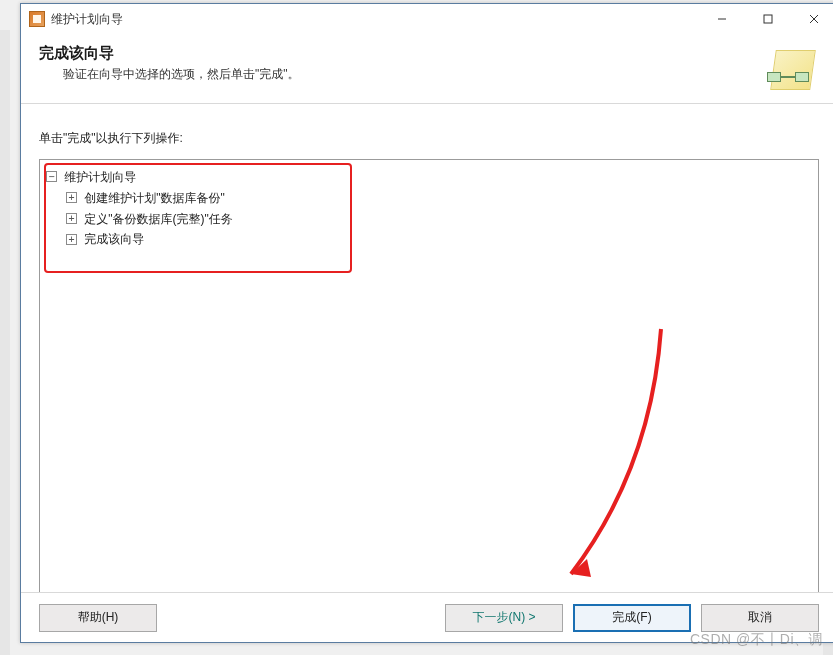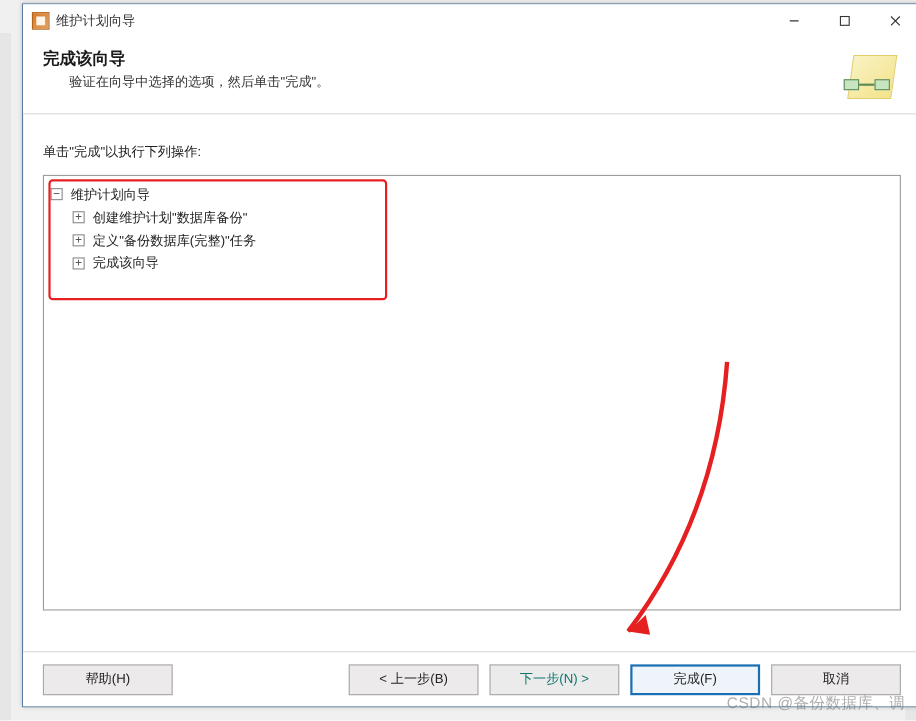--- a/index.html
+++ b/index.html
@@ -105,21 +105,21 @@
     .content-area {
       padding: 26px 18px 0 18px;
     }
     .instruction {
       font-size: 12px;
       color: #222;
       margin-bottom: 12px;
     }
     .tree-box {
       border: 1px solid #9b9b9b;
-      height: 396px;
+      height: 483px;
       padding: 6px 6px;
       background: #fff;
       position: relative;
     }
     .highlight-box {
       position: absolute;
       left: 4px;
       top: 3px;
       width: 308px;
       height: 110px;
@@ -281,25 +281,24 @@
             </ul>
           </li>
         </ul>
       </div>
     </div>
   </div>
 
   <div class="button-row">
     <button class="btn">帮助(H)</button>
     <span class="row-spacer"></span>
-    <button class="btn">&lt; 上一步(B)</button>
     <button class="btn disabled">下一步(N) &gt;</button>
     <button class="btn primary">完成(F)</button>
     <button class="btn">取消</button>
   </div>
 
   <svg class="arrow-svg" viewBox="0 0 230 300">
     <path class="arrow-path" d="M210,10 Q200,150 120,255"></path>
     <polygon class="arrow-head" points="120,255 136,240 140,258"></polygon>
   </svg>
 </div>
 
-<div class="watermark">CSDN @备份数据库、调</div>
+<div class="watermark">CSDN @不丨Di、调</div>
 
 </body></html>

